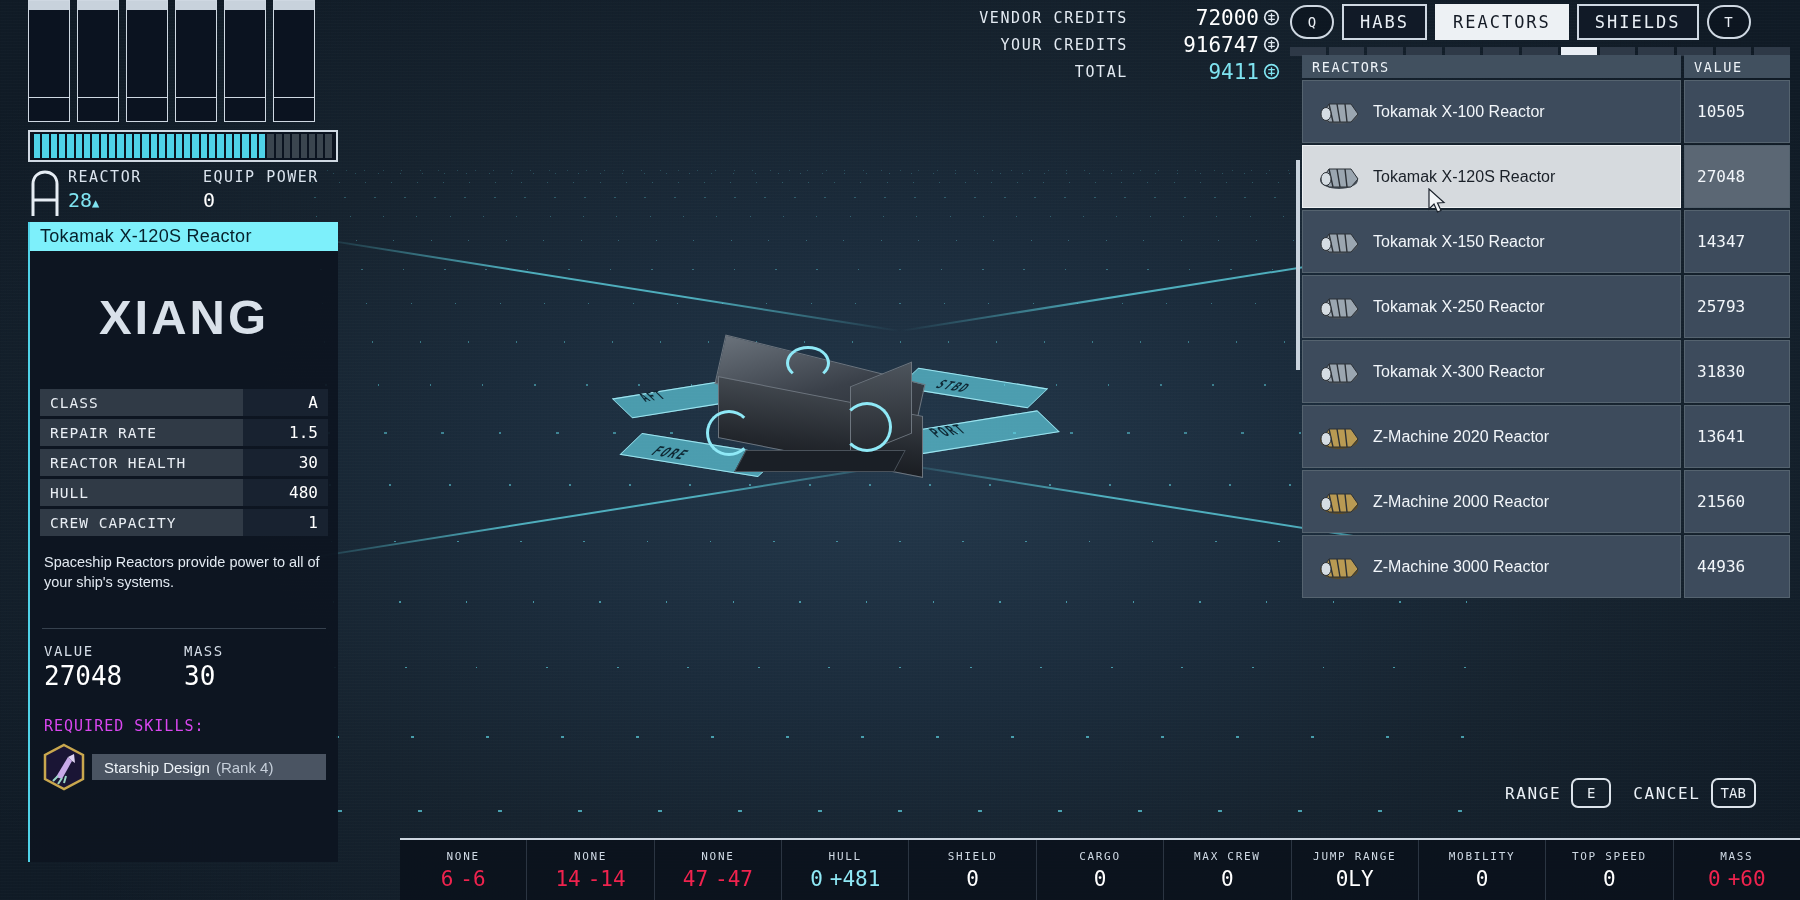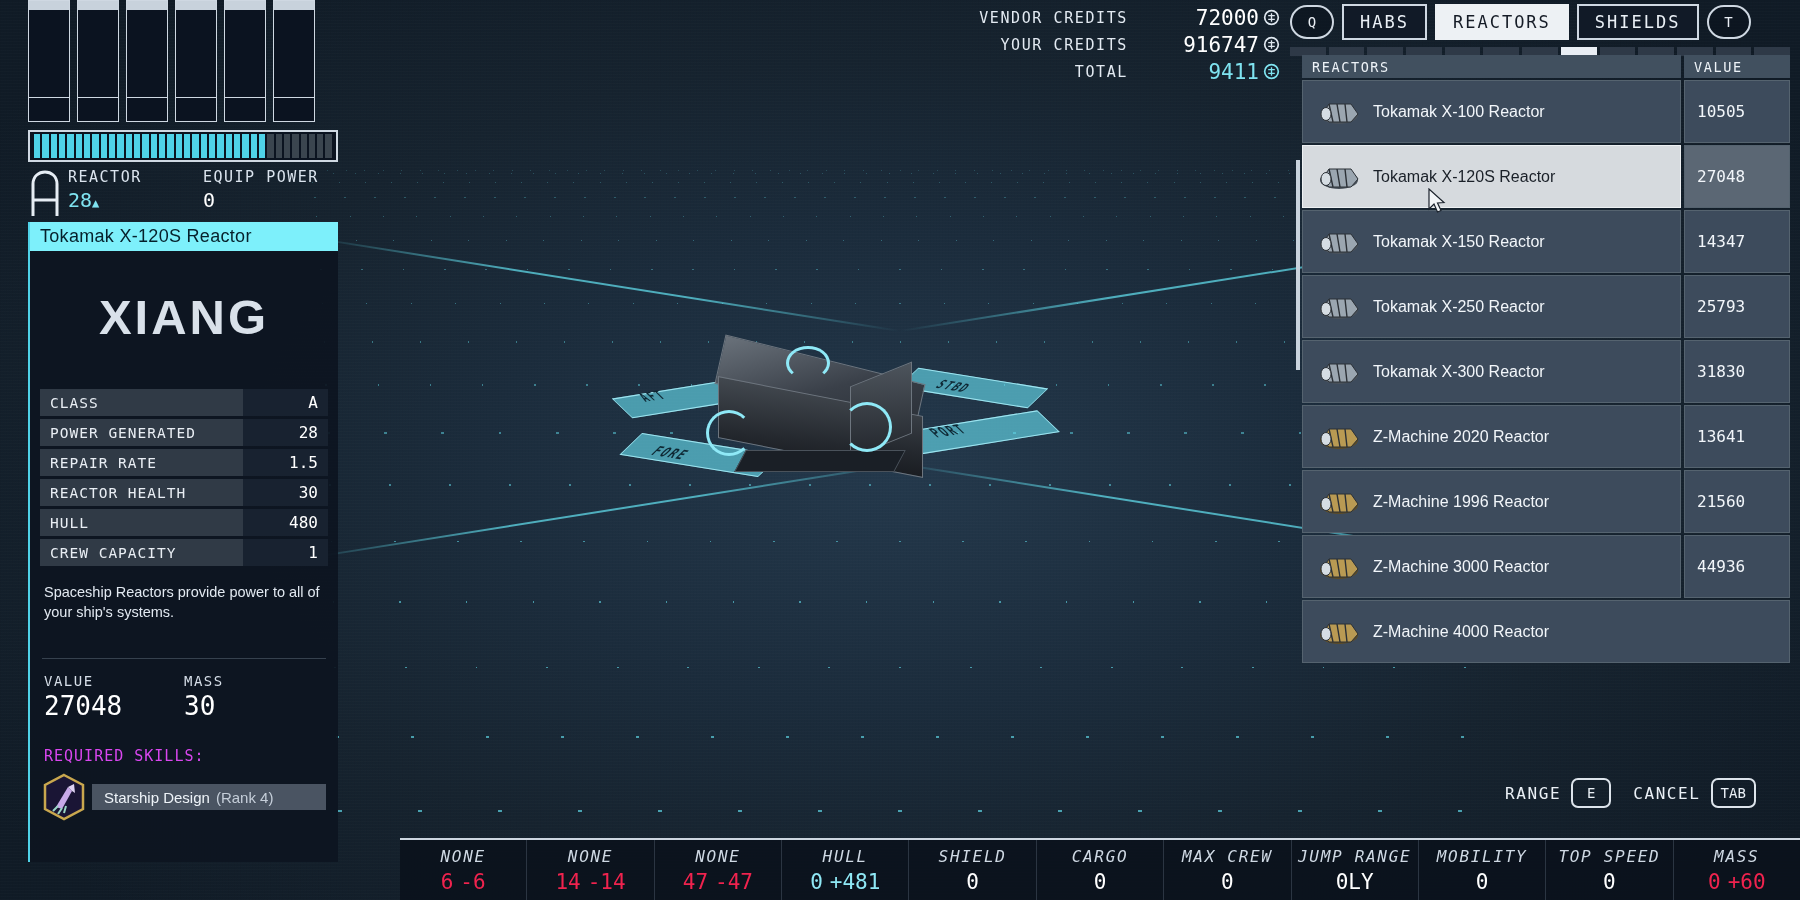--- a/index.html
+++ b/index.html
@@ -194,21 +194,21 @@
   #botbar {
     position:absolute; left:400px; top:838px; width:1400px; height:62px;
     background:rgba(10,17,27,.88); border-top:2px solid #cdd6e0;
     display:flex;
   }
   .bcell {
     flex:1; border-right:1px solid #2b3542; display:flex; flex-direction:column;
     align-items:center; justify-content:center; gap:4px;
   }
   .bcell:last-child { border-right:none; }
-  .blabel { font-size:16px; letter-spacing:1.7px; color:#cfd9e4;font-style:italic; }
+  .blabel { font-size:11px; letter-spacing:1.7px; color:#cfd9e4; }
   .bvals { display:flex; align-items:baseline; gap:7px; }
   .bval { font-size:21px; color:#fff; }
   .bval.red { color:#f0234e; }
   .bval.cyan { color:#8fe8f5; }
 </style>
 </head>
 <body>
 
 <div id="viewport">
   <div id="grid-floor">
@@ -874,24 +874,20 @@
 </div>
 
 <div id="info-card">
   <div id="card-title">Tokamak X-120S Reactor</div>
   <div id="brand">XIANG</div>
 
   <div id="stat-table">
       <div class="strow">
         <div class="stkey">CLASS</div>
         <div class="stval">A</div>
-      </div>
-      <div class="strow">
-        <div class="stkey">POWER GENERATED</div>
-        <div class="stval">28</div>
       </div>
       <div class="strow">
         <div class="stkey">REPAIR RATE</div>
         <div class="stval">1.5</div>
       </div>
       <div class="strow">
         <div class="stkey">REACTOR HEALTH</div>
         <div class="stval">30</div>
       </div>
       <div class="strow">
@@ -1067,46 +1063,37 @@
         <div class="lval">13641</div>
       </div>
       <div class="lrow">
         <div class="lname">
           <span class="thumb"><svg width="48" height="34" viewBox="0 0 48 34">
               <ellipse cx="24" cy="20" rx="19" ry="9" fill="#5d4b24"></ellipse>
               <path d="M7 19 L14 9 H36 L43 19 L36 27 H14 Z" fill="#b99a53" stroke="#2b3036" stroke-width="1"></path>
               <path d="M14 9 L18 27 M22 9 L25 27 M30 9 L32 27" stroke="#2b3036" stroke-width="1.4"></path>
               <ellipse cx="11" cy="19" rx="5" ry="6.5" fill="#d6dde3" stroke="#2b3036" stroke-width="1"></ellipse>
             </svg></span>
-          <span>Z-Machine 1996 Reactor</span>
+          <span>Z-Machine 2000 Reactor</span>
         </div>
         <div class="lval">21560</div>
       </div>
       <div class="lrow">
         <div class="lname">
           <span class="thumb"><svg width="48" height="34" viewBox="0 0 48 34">
               <ellipse cx="24" cy="20" rx="19" ry="9" fill="#5d4b24"></ellipse>
               <path d="M7 19 L14 9 H36 L43 19 L36 27 H14 Z" fill="#b99a53" stroke="#2b3036" stroke-width="1"></path>
               <path d="M14 9 L18 27 M22 9 L25 27 M30 9 L32 27" stroke="#2b3036" stroke-width="1.4"></path>
               <ellipse cx="11" cy="19" rx="5" ry="6.5" fill="#d6dde3" stroke="#2b3036" stroke-width="1"></ellipse>
             </svg></span>
           <span>Z-Machine 3000 Reactor</span>
         </div>
         <div class="lval">44936</div>
       </div>
       <div class="lrow">
-        <div class="lname">
-          <span class="thumb"><svg width="48" height="34" viewBox="0 0 48 34">
-              <ellipse cx="24" cy="20" rx="19" ry="9" fill="#5d4b24"></ellipse>
-              <path d="M7 19 L14 9 H36 L43 19 L36 27 H14 Z" fill="#b99a53" stroke="#2b3036" stroke-width="1"></path>
-              <path d="M14 9 L18 27 M22 9 L25 27 M30 9 L32 27" stroke="#2b3036" stroke-width="1.4"></path>
-              <ellipse cx="11" cy="19" rx="5" ry="6.5" fill="#d6dde3" stroke="#2b3036" stroke-width="1"></ellipse>
-            </svg></span>
-          <span>Z-Machine 4000 Reactor</span>
-        </div>
       </div>
     </div>
 </div>
 <div id="scrollbar"></div>
 
 <div id="cursor">
   <svg width="20" height="26" viewBox="0 0 20 26">
     <path d="M1 1 L1 21 L6 16 L9.5 24 L13 22.5 L9.5 15 L16 14.5 Z" fill="#f2f5f8" stroke="#1b222c" stroke-width="1.2"></path>
   </svg>
 </div>

